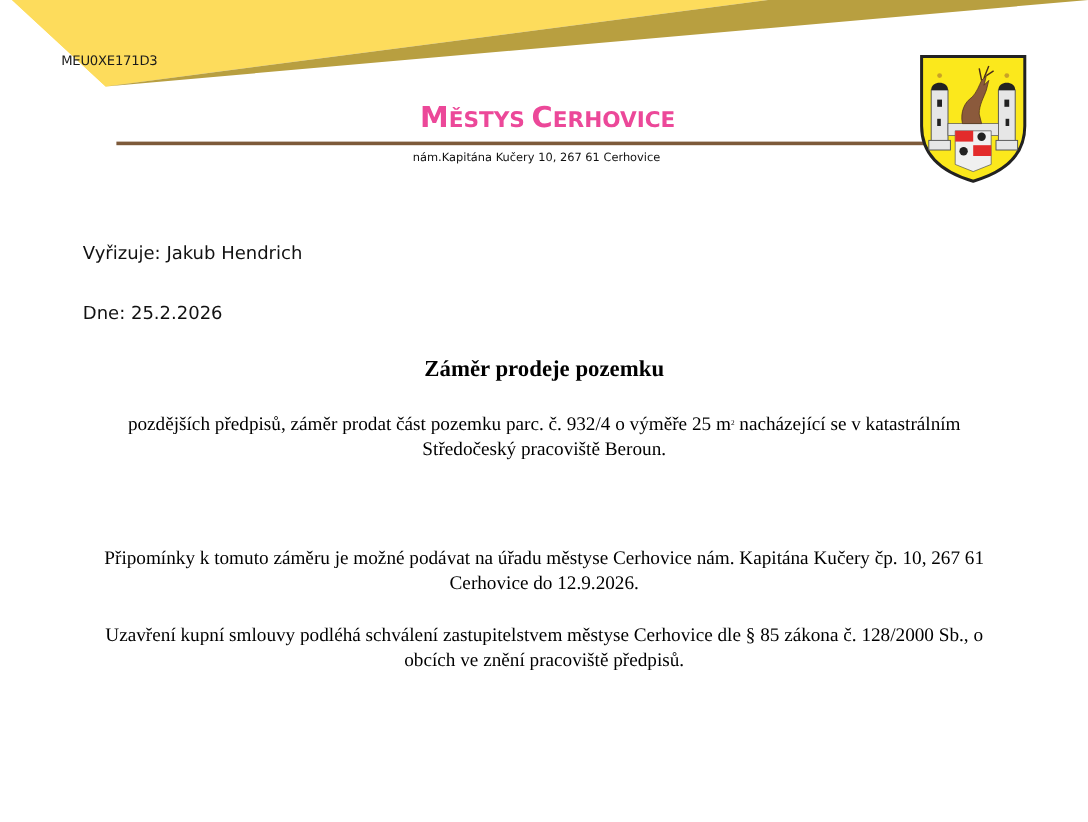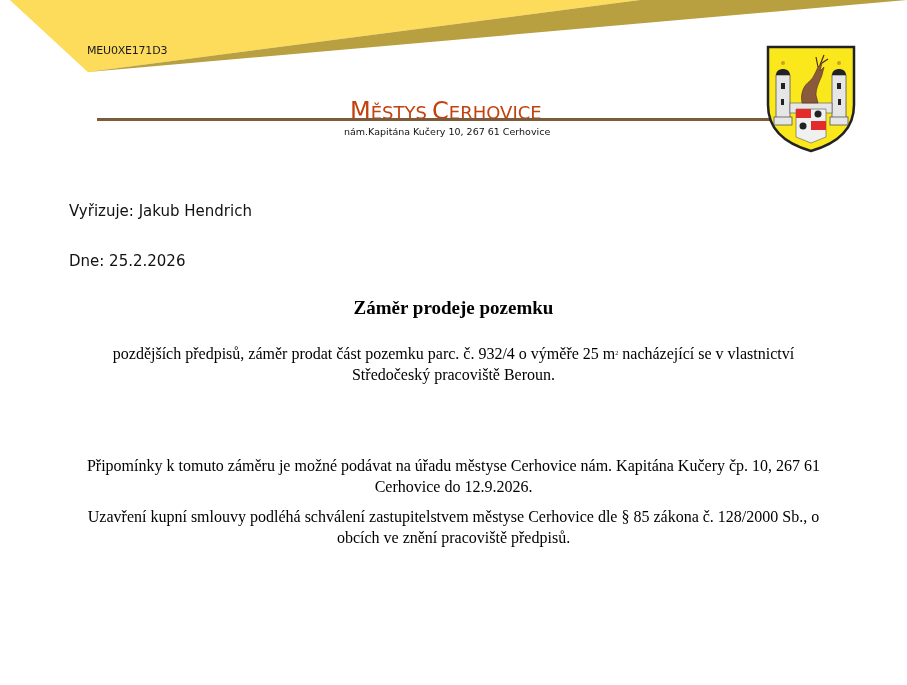--- a/index.html
+++ b/index.html
@@ -1,19 +1,19 @@
 <!DOCTYPE html>
 <html><head>
 <meta charset="utf-8">
 <style>
   html, body { margin:0; padding:0; }
   body { width:907px; height:685px; background:#ffffff; position:relative; overflow:hidden; font-family:"Liberation Sans", sans-serif; }
   .banner { position:absolute; left:0; top:0; width:907px; height:80px; }
-  .doc-id { position:absolute; left:51px; top:44px; font-family:"DejaVu Sans", sans-serif; font-size:11px; color:#1a1a1a; letter-spacing:-0.2px;margin-left:36px; }
-  .title-wrap { position:absolute; left:350px; top:97px; font-family:"DejaVu Sans", sans-serif; font-weight:normal; color:#c2410c; white-space:nowrap; }
+  .doc-id { position:absolute; left:51px; top:44px; font-family:"DejaVu Sans", sans-serif; font-size:11px; color:#1a1a1a; letter-spacing:-0.2px; }
+  .title-wrap { position:absolute; left:350px; top:84px; font-family:"DejaVu Sans", sans-serif; font-weight:bold; color:#ec4899; white-space:nowrap; }
   .title-wrap .big { font-size:24px; }
   .title-wrap .small { font-size:18px; }
   .rule { position:absolute; left:97px; top:118px; width:676px; height:3px; background:#7d5a3a; }
   .address { position:absolute; left:344px; top:126px; font-family:"DejaVu Sans", sans-serif; font-size:9.5px; color:#111; white-space:nowrap; }
   .crest { position:absolute; left:766px; top:45px; width:90px; height:108px; }
   .meta { position:absolute; left:69px; font-family:"DejaVu Sans", sans-serif; font-size:15px; color:#111; }
   .heading { position:absolute; left:0; width:907px; top:297px; text-align:center; font-family:"Liberation Serif", serif; font-weight:bold; font-size:19px; color:#000; }
   .para { position:absolute; left:45px; width:817px; text-align:center; font-family:"Liberation Serif", serif; font-size:16px; line-height:20.5px; color:#000; }
   .para sup { font-size:6px; vertical-align:4px; }
 </style>
@@ -65,25 +65,25 @@
   <circle cx="52" cy="69" r="3.5" fill="#222"></circle>
   <circle cx="37" cy="81" r="3.5" fill="#222"></circle>
 </svg>
 
 <div class="meta" style="top:202px;">Vyřizuje: Jakub Hendrich</div>
 <div class="meta" style="top:252px;">Dne: 25.2.2026</div>
 
 <div class="heading">Záměr prodeje pozemku</div>
 
 <div class="para" style="top:343px;">
-  <div><span>pozdějších předpisů, záměr prodat část pozemku parc. č. 932/4 o výměře 25 m</span><sup>2</sup><span> nacházející se v vlastnictví</span></div>
+  <div><span>pozdějších předpisů, záměr prodat část pozemku parc. č. 932/4 o výměře 25 m</span><sup>2</sup><span> nacházející se v katastrálním</span></div>
   <div>Středočeský pracoviště Beroun.</div>
 </div>
 
 <div class="para" style="top:456px;">
   <div>Připomínky k tomuto záměru je možné podávat na úřadu městyse Cerhovice nám. Kapitána Kučery čp. 10, 267 61</div>
   <div>Cerhovice do 12.9.2026.</div>
 </div>
 
-<div class="para" style="top:507px;text-align:center;">
+<div class="para" style="top:520px;text-align:center;">
   <div>Uzavření kupní smlouvy podléhá schválení zastupitelstvem městyse Cerhovice dle § 85 zákona č. 128/2000 Sb., o</div>
   <div>obcích ve znění pracoviště předpisů.</div>
 </div>
 
 </body></html>

